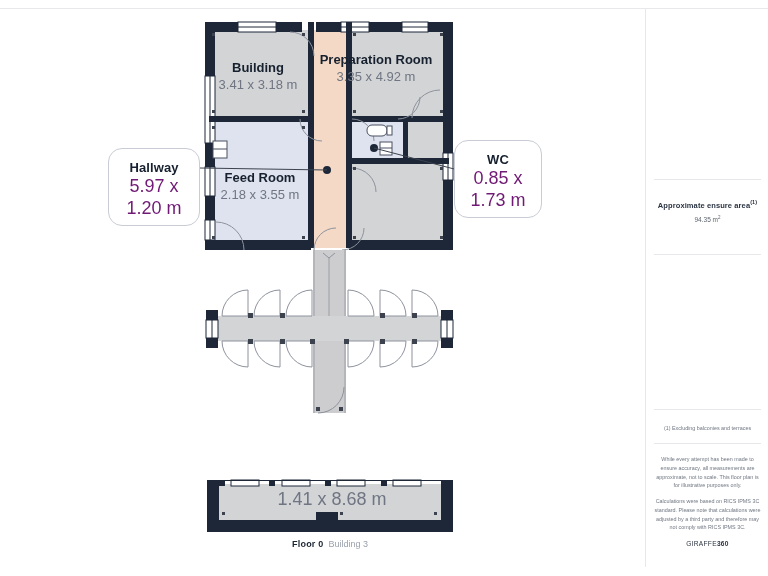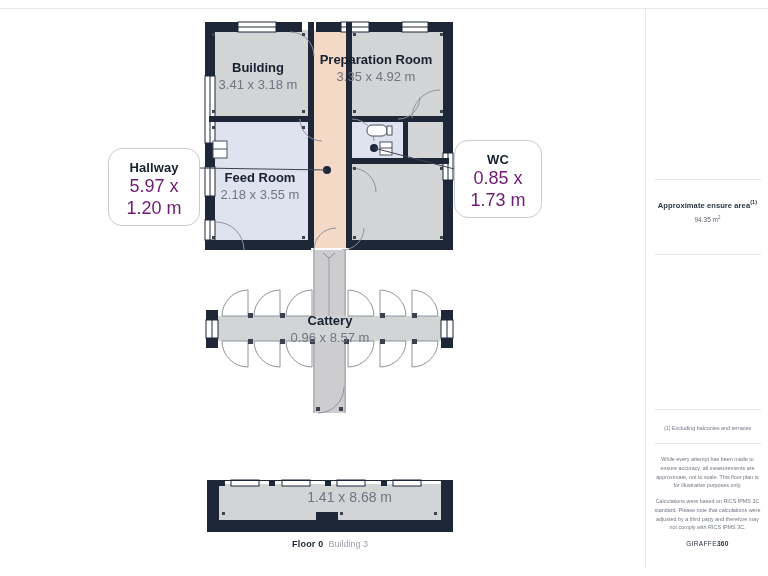--- a/index.html
+++ b/index.html
@@ -84,21 +84,21 @@
     color: #6f7582;
     white-space: nowrap;
     margin-top: 1px;
   }
   #label-reception { left: 198px; top: 60px; width: 120px; }
   #label-preparation { left: 308px; top: 52px; width: 136px; }
   #label-feed { left: 196px; top: 170px; width: 128px; }
   #label-store { left: 330px; top: 192px; width: 110px; }
   #label-cattery { left: 272px; top: 313px; width: 116px; }
   #label-outbuilding { left: 272px; top: 488px; width: 120px; }
-  #label-outbuilding .rdim { font-size: 14px; text-align: right; }
+  #label-outbuilding .rdim { font-size: 18px; }
 
   
   #footer {
     position: absolute;
     left: 230px; top: 539px;
     width: 200px;
     text-align: center;
     font-size: 9px;
   }
   #footer .f-floor {
@@ -400,24 +400,20 @@
     <span class="rname">Preparation Room</span>
     <span class="rdim">3.35 x 4.92 m</span>
   </div>
 
   <div class="roomlabel" id="label-feed">
     <span class="rname">Feed Room</span>
     <span class="rdim">2.18 x 3.55 m</span>
   </div>
 
 
-  <div class="roomlabel" id="label-cattery">
-    <span class="rname">Cattery</span>
-    <span class="rdim">0.96 x 8.57 m</span>
-  </div>
 
   <div class="roomlabel" id="label-outbuilding">
     <span class="rdim">1.41 x 8.68 m</span>
   </div>
 
   <div class="callout" id="callout-hallway">
     <span class="cname">Hallway</span>
     <span class="cdim">5.97 x 1.20 m</span>
   </div>
 

